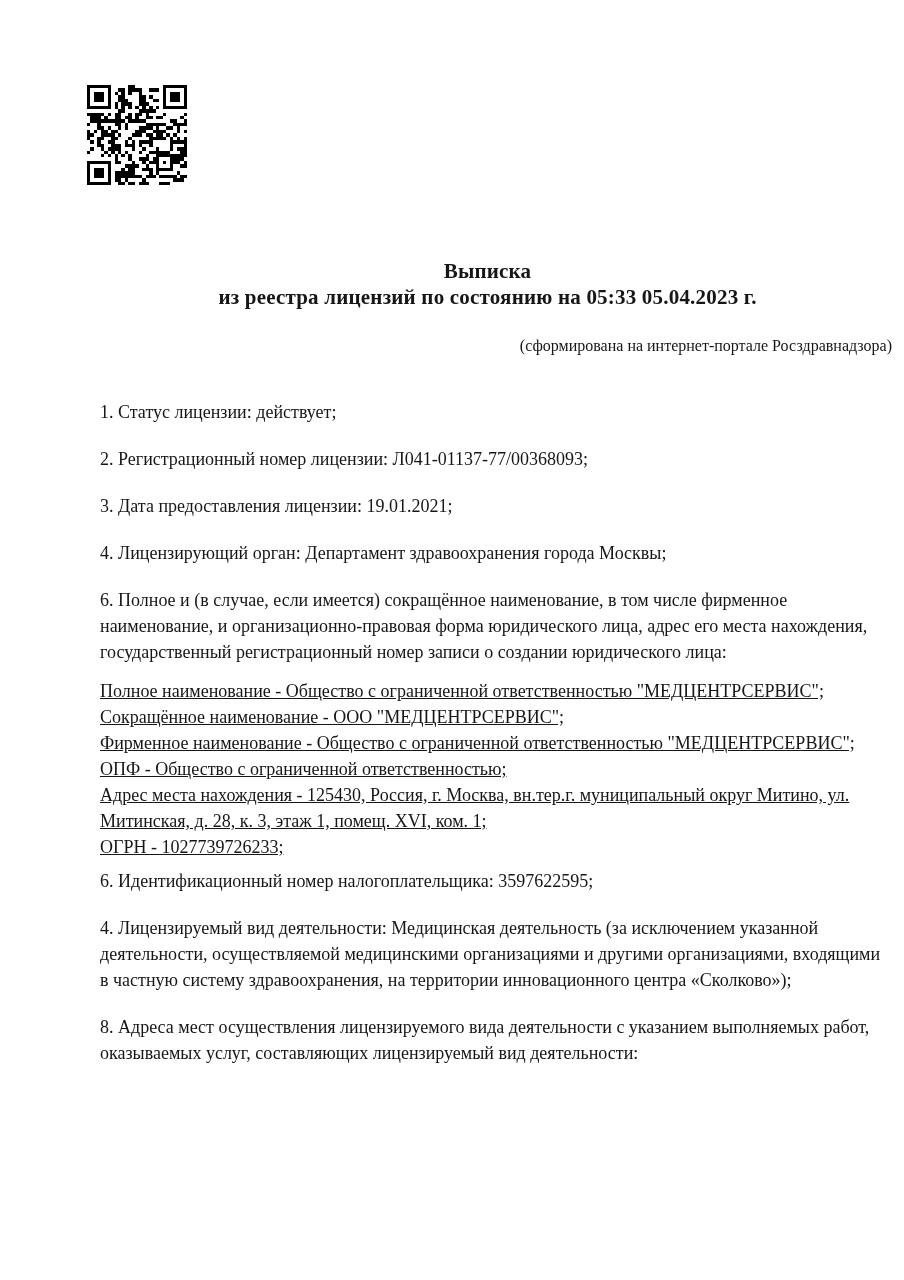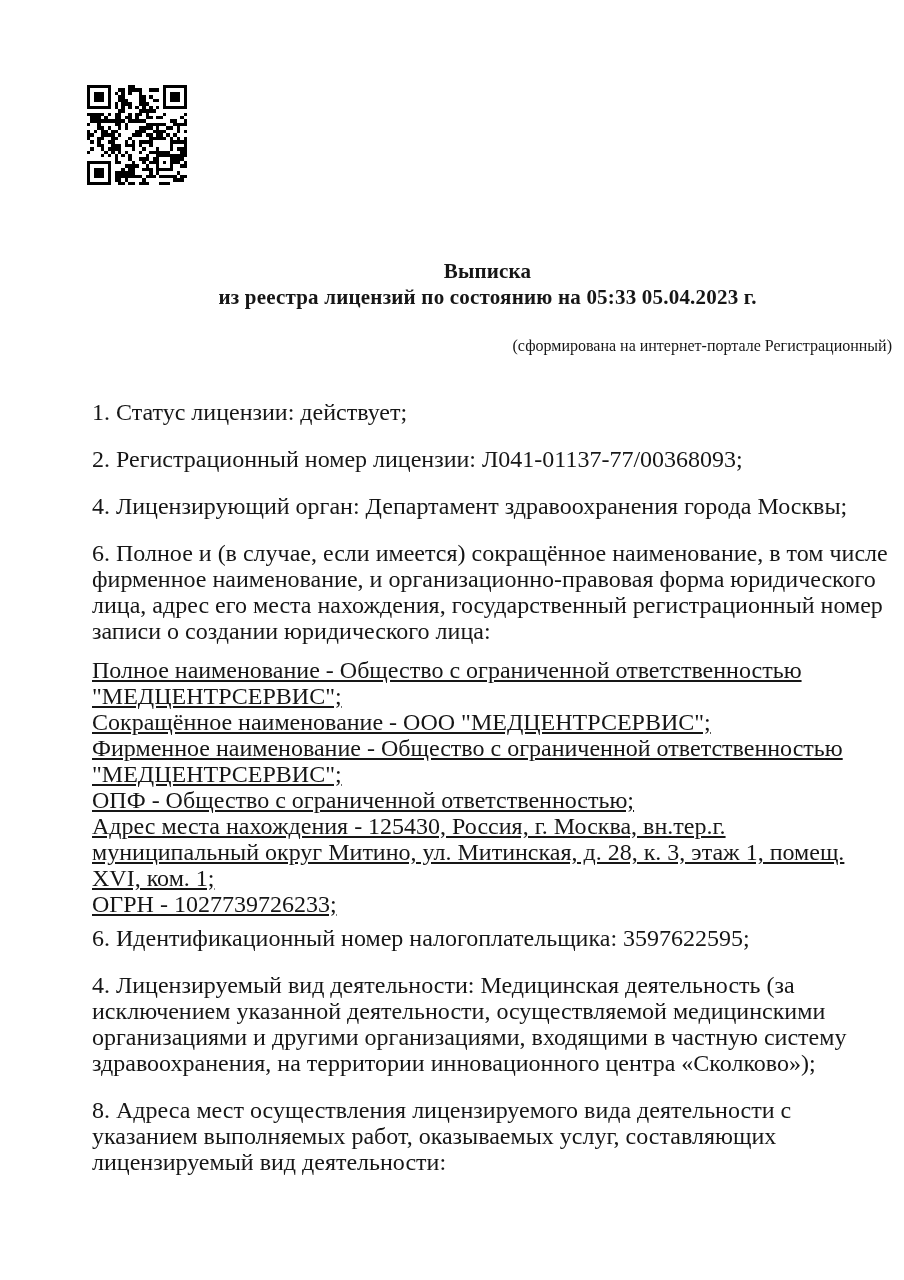--- a/index.html
+++ b/index.html
@@ -40,24 +40,24 @@
     position: absolute;
     right: 12px;
     top: 336px;
     text-align: right;
     font-size: 16px;
     line-height: 20px;
     font-weight: normal;
   }
   .content {
     position: absolute;
-    left: 92px;
+    left: 100px;
     right: 14px;
     top: 399px;
-    font-size: 24px;
+    font-size: 18px;
     line-height: 26px;
   }
   .content p {
     margin: 0 0 21px 0;
   }
   .content p.tight {
     margin-bottom: 13px;
   }
   .detail-block {
     margin: 0 0 8px 0;
@@ -393,25 +393,26 @@
         <rect x="21" y="21" width="3" height="3" fill="#fff"></rect>
         <rect x="22" y="22" width="1" height="1"></rect>
       </svg>
   </div>
 
   <h1 class="title">
     <span>Выписка</span><br>
     <span>из реестра лицензий по состоянию на 05:33 05.04.2023 г.</span>
   </h1>
 
-  <div class="subtitle">(сформирована на интернет-портале Регистрационный)</div>
+  <div class="subtitle">(сформирована на интернет-портале Росздравнадзора)</div>
 
   <div class="content">
     <p>1. Статус лицензии: действует;</p>
     <p>2. Регистрационный номер лицензии: Л041-01137-77/00368093;</p>
+    <p>3. Дата предоставления лицензии: 19.01.2021;</p>
     <p>4. Лицензирующий орган: Департамент здравоохранения города Москвы;</p>
     <p class="tight">6. Полное и (в случае, если имеется) сокращённое наименование, в том числе фирменное наименование, и организационно-правовая форма юридического лица, адрес его места нахождения, государственный регистрационный номер записи о создании юридического лица:</p>
 
     <div class="detail-block">
       <div>Полное наименование - Общество с ограниченной ответственностью "МЕДЦЕНТРСЕРВИС";</div>
       <div>Сокращённое наименование - ООО "МЕДЦЕНТРСЕРВИС";</div>
       <div>Фирменное наименование - Общество с ограниченной ответственностью "МЕДЦЕНТРСЕРВИС";</div>
       <div>ОПФ - Общество с ограниченной ответственностью;</div>
       <div>Адрес места нахождения - 125430, Россия, г. Москва, вн.тер.г. муниципальный округ Митино, ул. Митинская, д. 28, к. 3, этаж 1, помещ. XVI, ком. 1;</div>
       <div>ОГРН - 1027739726233;</div>

